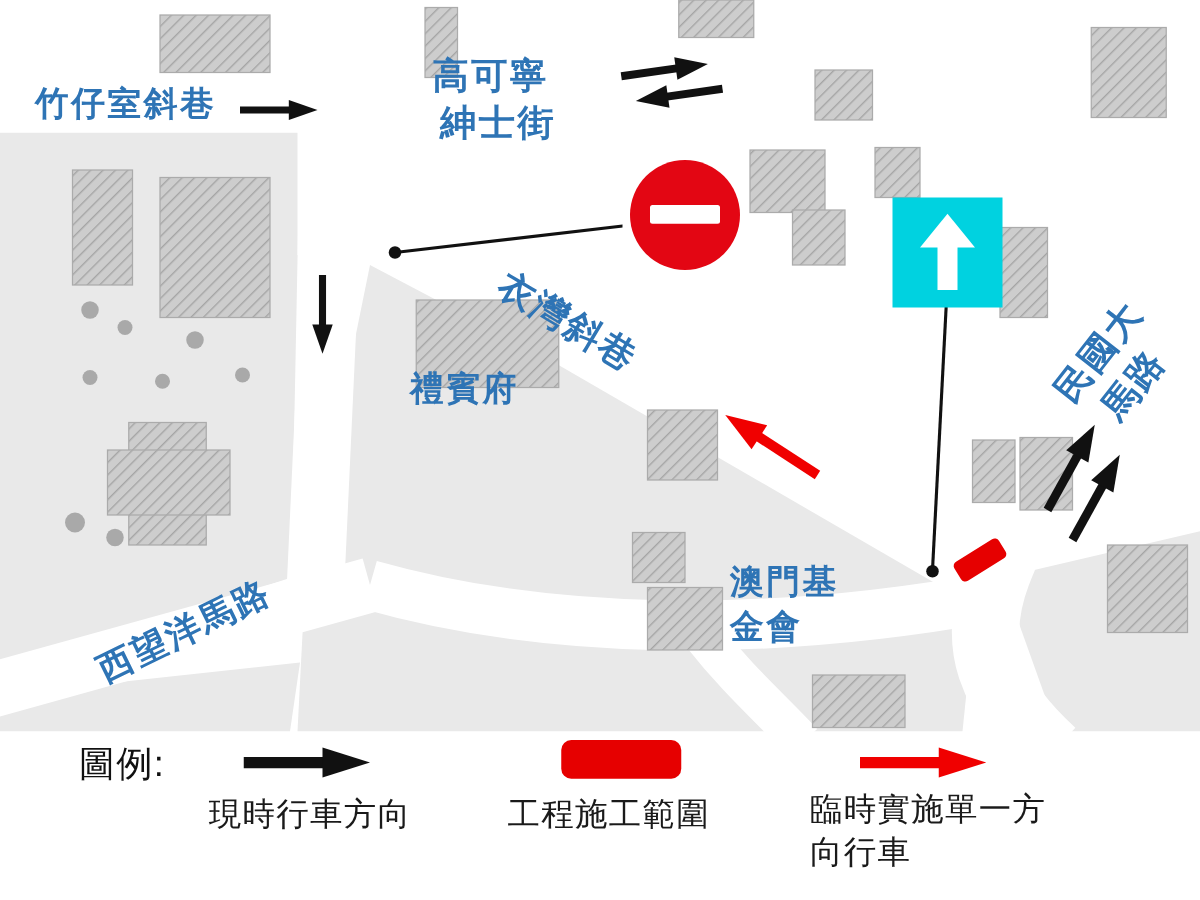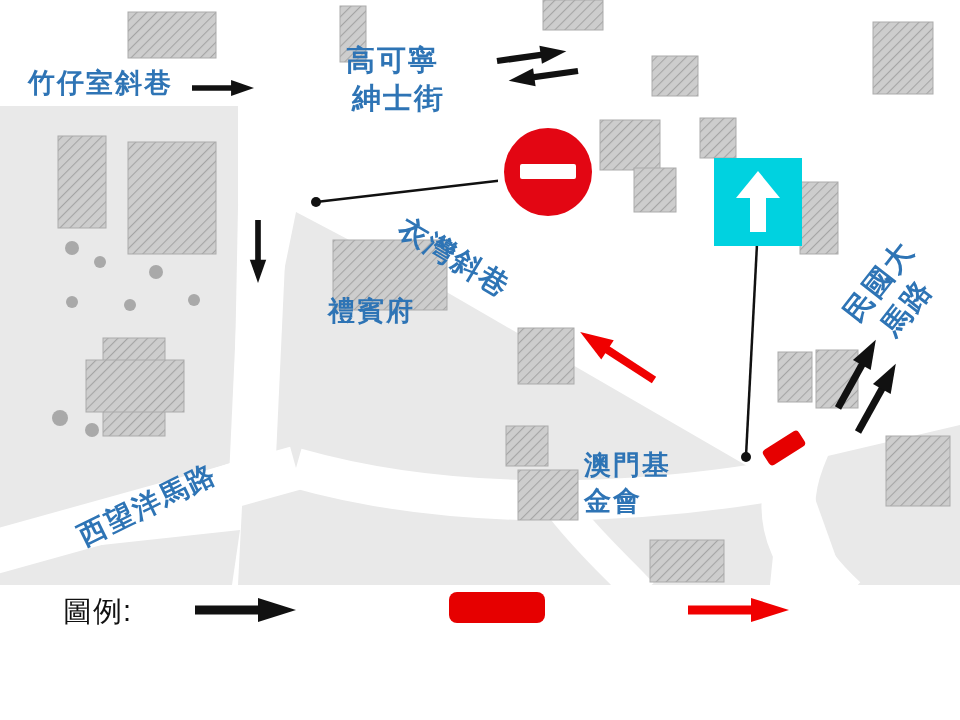--- a/index.html
+++ b/index.html
@@ -154,13 +154,16 @@
 
   <svg class="legend-sym" style="left:448px;top:3px;" width="98" height="33" viewBox="0 0 98 33">
     <rect x="1" y="1" width="96" height="31" rx="8" fill="#E60000"></rect>
   </svg>
 
   <svg class="legend-sym" style="left:686px;top:9px;" width="105" height="26" viewBox="0 0 105 26">
     <line x1="2" y1="13" x2="68" y2="13" stroke="#F00000" stroke-width="9"></line>
     <polygon points="65,1 65,25 103,13" fill="#F00000"></polygon>
   </svg>
 
+  <div class="legend-label" style="left:167px;">現時行車方向</div>
+  <div class="legend-label" style="left:406px;">工程施工範圍</div>
+  <div class="legend-label wrap" style="left:648px;">臨時實施單一方向行車</div>
 </div>
 
 </body></html>

